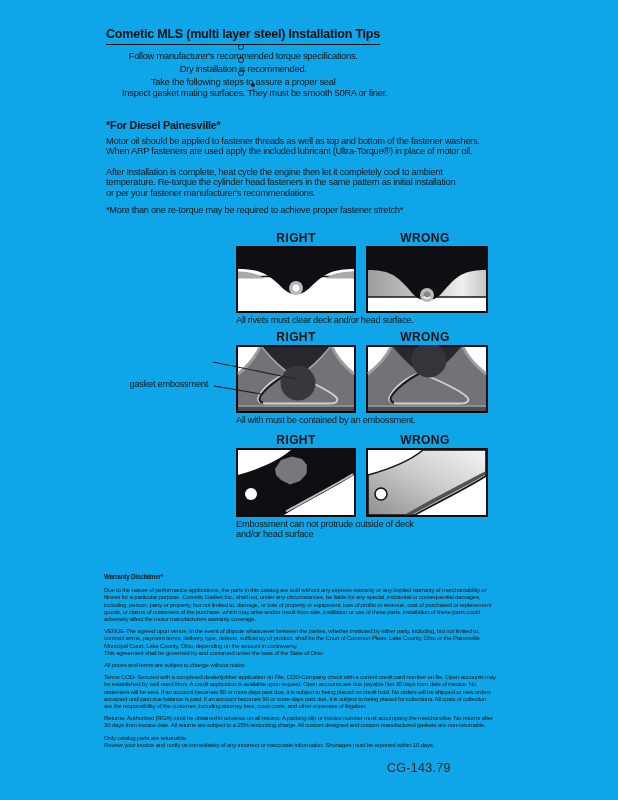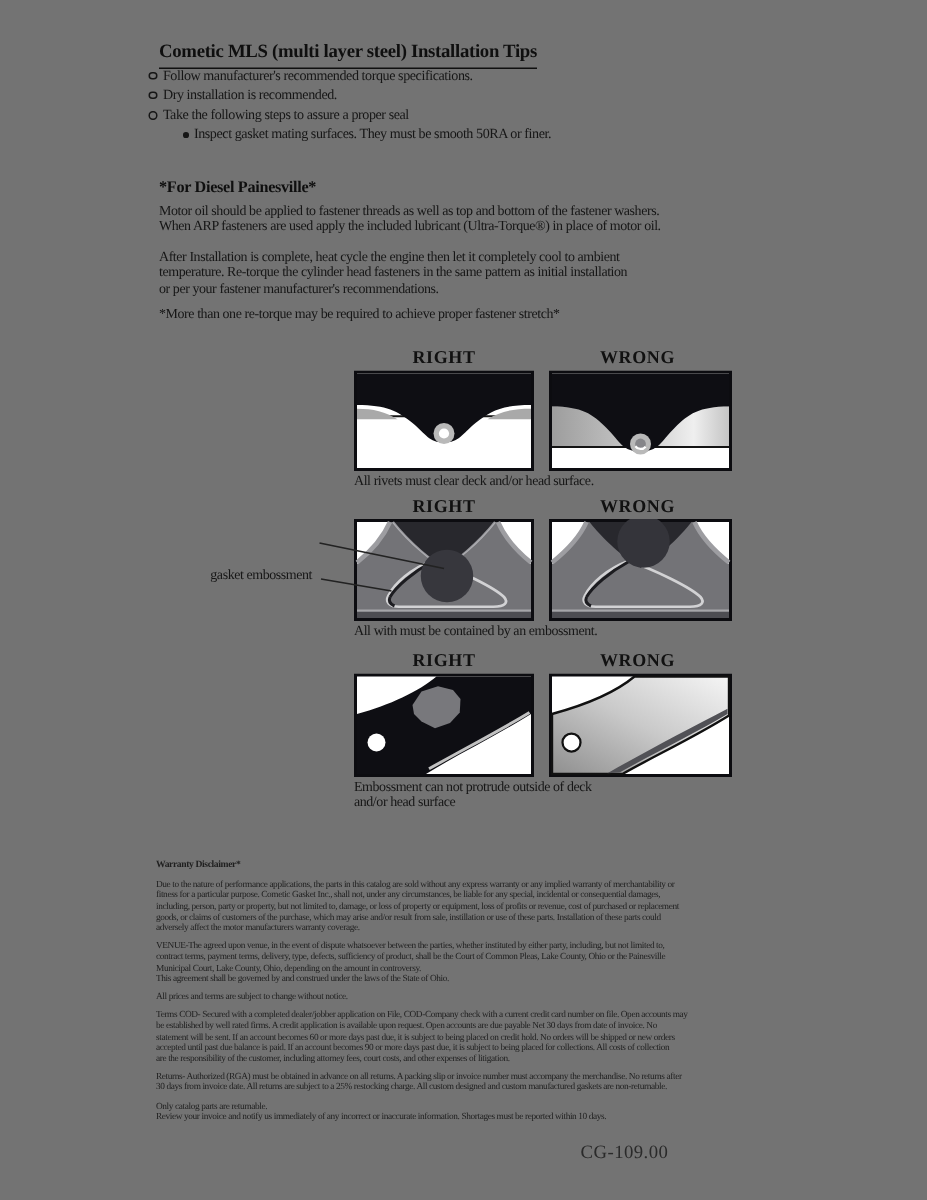--- a/index.html
+++ b/index.html
@@ -1,29 +1,29 @@
 <!DOCTYPE html>
 <html><head>
 <meta charset="utf-8">
 <style>
   html,body{margin:0;padding:0;background:#e8e8e8;}
   .page{
-    position:relative;width:618px;height:800px;background:#737373;
-    font-family:Liberation Serif, serif;color:#1b1b1b;overflow:hidden;margin:0 auto;
+    position:relative;width:618px;height:800px;background:#0ea5e9;
+    font-family:Liberation Sans, sans-serif;color:#1b1b1b;overflow:hidden;margin:0 auto;
   }
   
   .title{
     position:absolute;left:106px;top:27px;margin:0;
     font-size:12.5px;font-weight:bold;letter-spacing:-0.2px;color:#0f0f0f;
     border-bottom:1.6px solid #0f0f0f;padding-bottom:2.5px;display:inline-block;
   }
   
   .tips{position:absolute;left:99px;top:44px;margin:0;padding:0;list-style:none;
     font-size:9.4px;letter-spacing:-0.28px;color:#161616;}
-  .tips li{height:13.1px;display:flex;align-items:center;white-space:nowrap;}
+  .tips li{height:13.1px;display:flex;align-items:center;white-space:nowrap;flex-direction:column;}
   .tips li.sub{padding-left:23px;}
   .b-circ{width:3.6px;height:3.6px;border:1px solid #161616;border-radius:50%;margin-right:4px;flex:none;}
   .b-dot{width:3.8px;height:3.8px;background:#161616;border-radius:50%;margin-right:3.5px;flex:none;}
   
   .diesel-h{position:absolute;left:106px;top:119px;margin:0;font-size:10.8px;font-weight:bold;letter-spacing:-0.2px;color:#0f0f0f;}
   .body{position:absolute;left:106px;margin:0;font-size:9.3px;line-height:10.4px;
     letter-spacing:-0.28px;white-space:pre-line;color:#161616;}
   #p1{top:136px}#p2{top:167px}#p3{top:205px}
   
   .fig{position:absolute;left:236px;width:260px;}
@@ -208,15 +208,15 @@
 be established by well rated firms.  A credit application is available upon request.  Open accounts are due payable Net 30 days from date of invoice.  No
 statement will be sent.  If an account becomes 60 or more days past due, it is subject to being placed on credit hold.  No orders will be shipped or new orders
 accepted until past due balance is paid.  If an account becomes 90 or more days past due, it is subject to being placed for collections.  All costs of collection
 are the responsibility of the customer, including attorney fees, court costs, and other expenses of litigation.</p>
     <p>Returns- Authorized (RGA) must be obtained in advance on all returns.  A packing slip or invoice number must accompany the merchandise.  No returns after
 30 days from invoice date.  All returns are subject to a 25% restocking charge.  All custom designed and custom manufactured gaskets are non-returnable.</p>
     <p>Only catalog parts are returnable.
 Review your invoice and notify us immediately of any incorrect or inaccurate information.  Shortages must be reported within 10 days.</p>
   </div>
 
-  <div class="pagecode">CG-109.00</div>
+  <div class="pagecode">CG-143.79</div>
 
 </div>
 
 </body></html>

